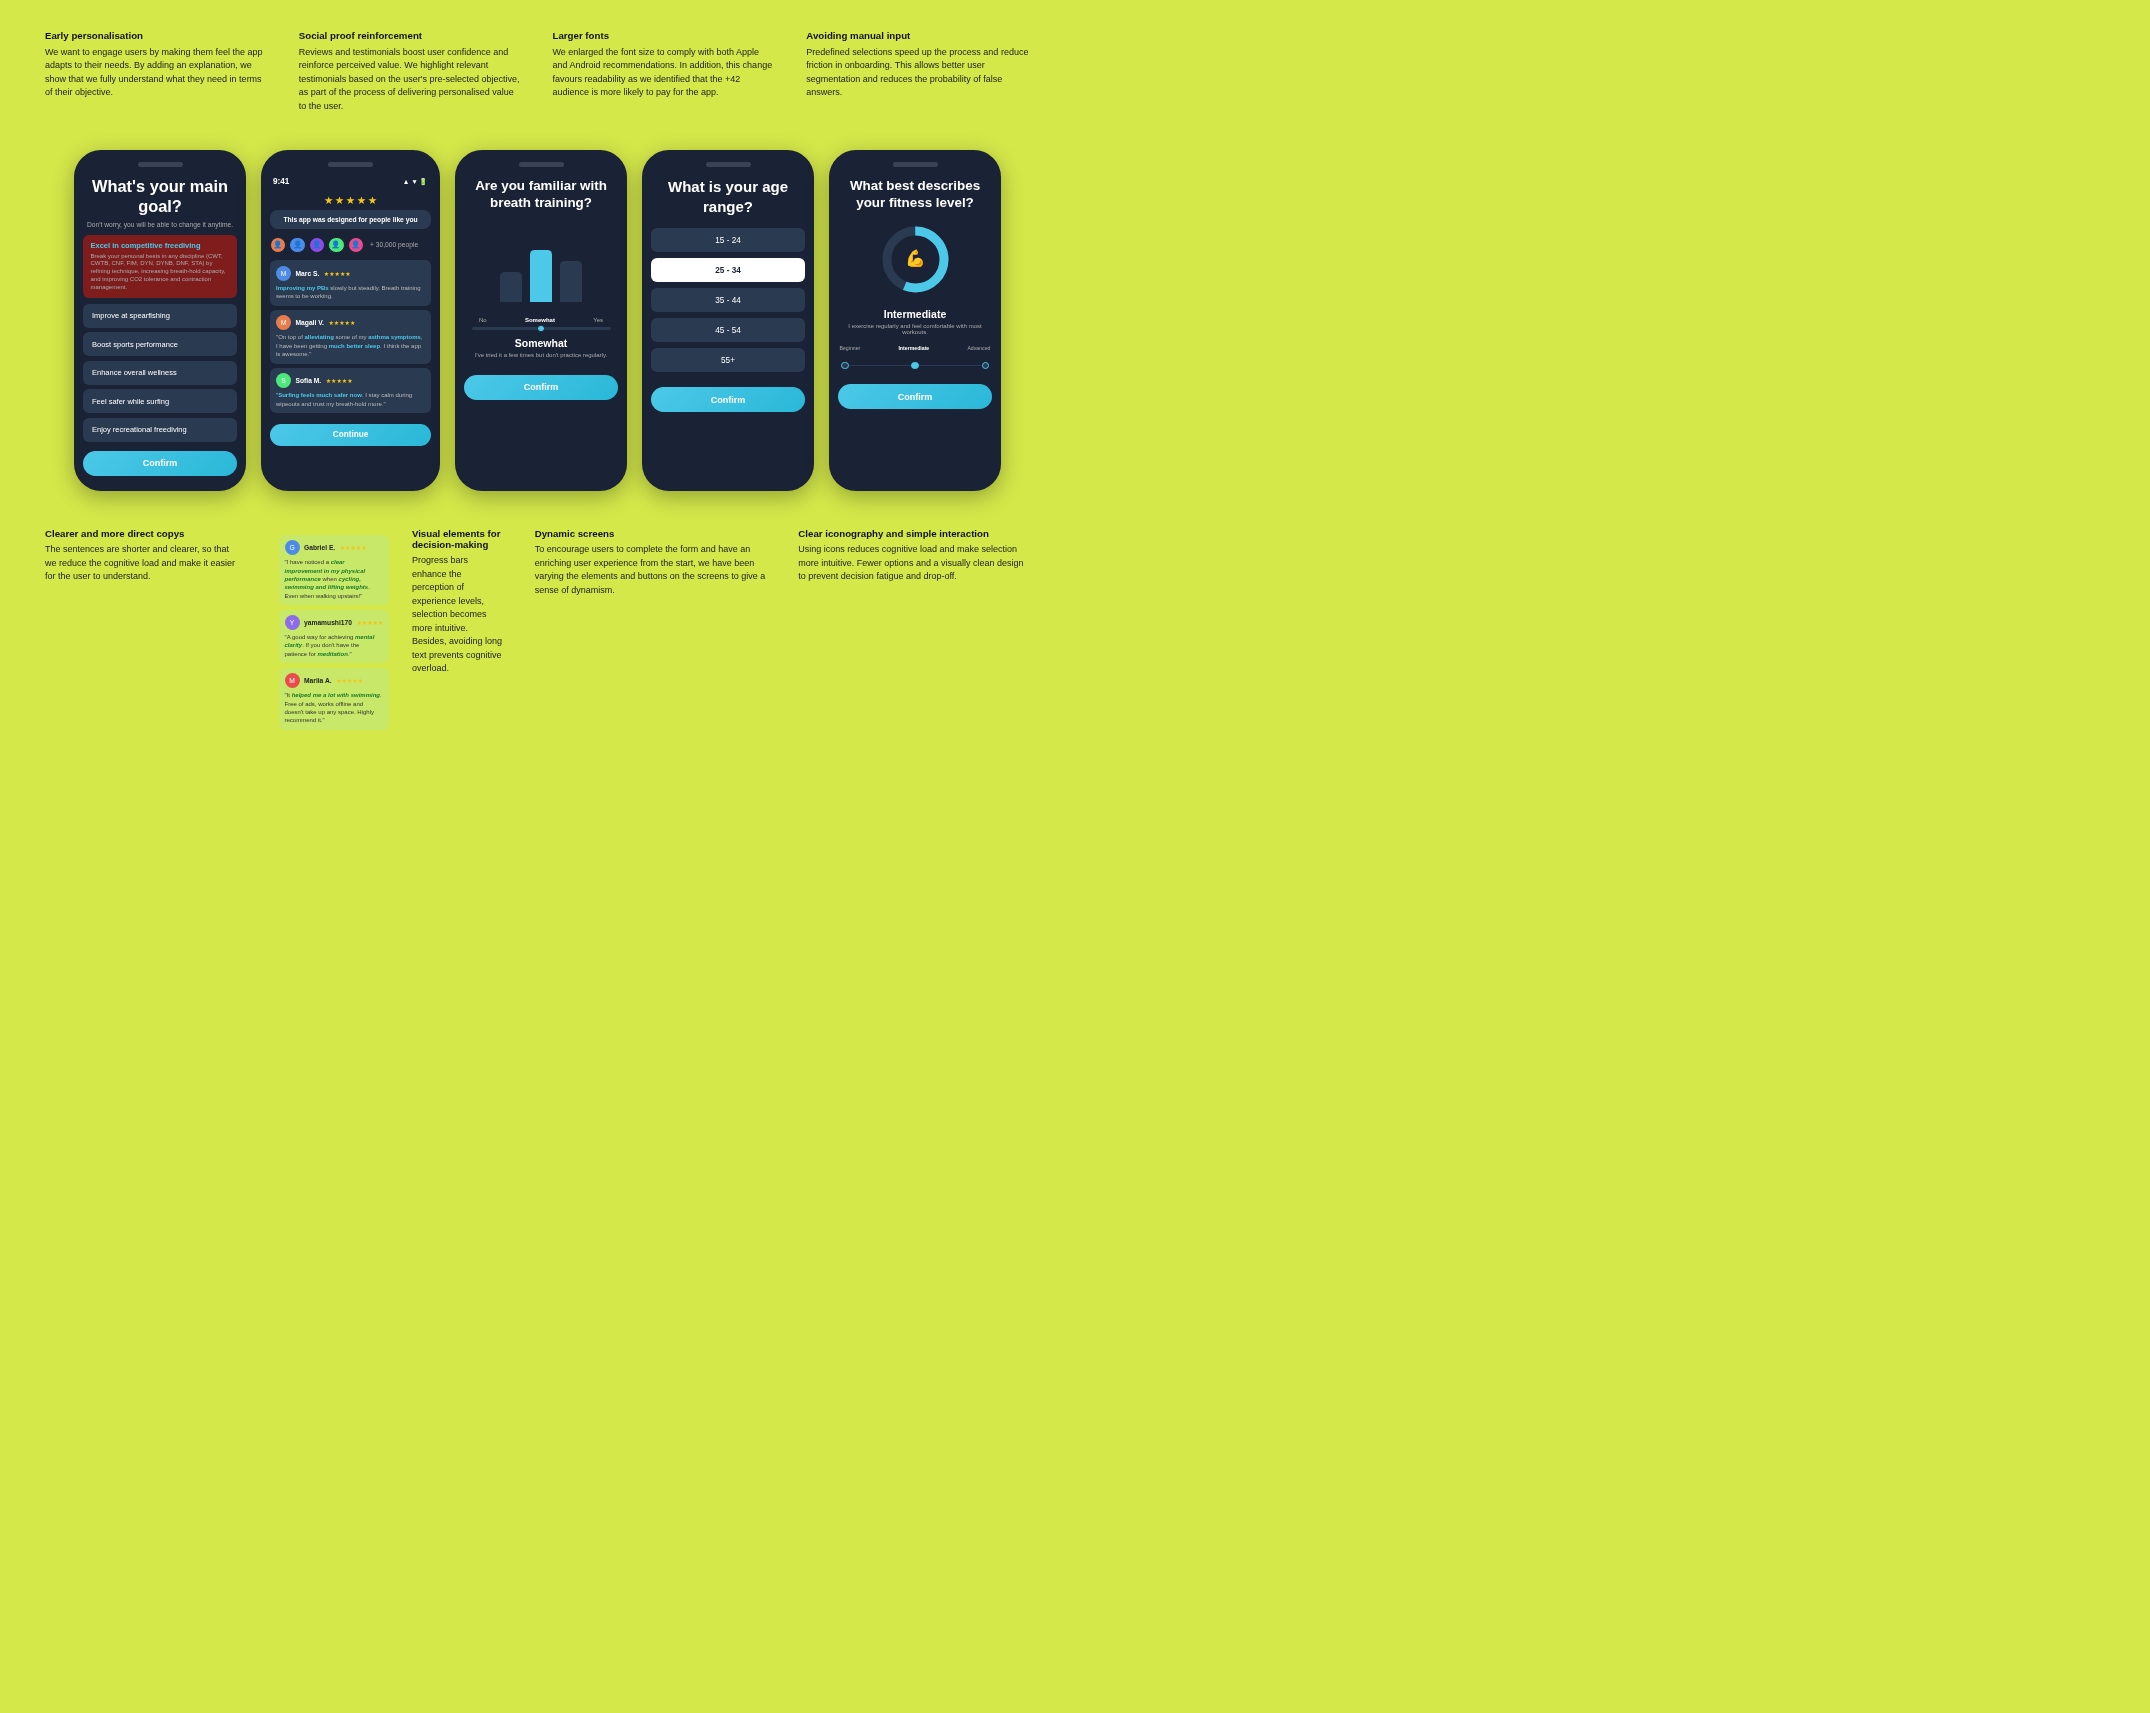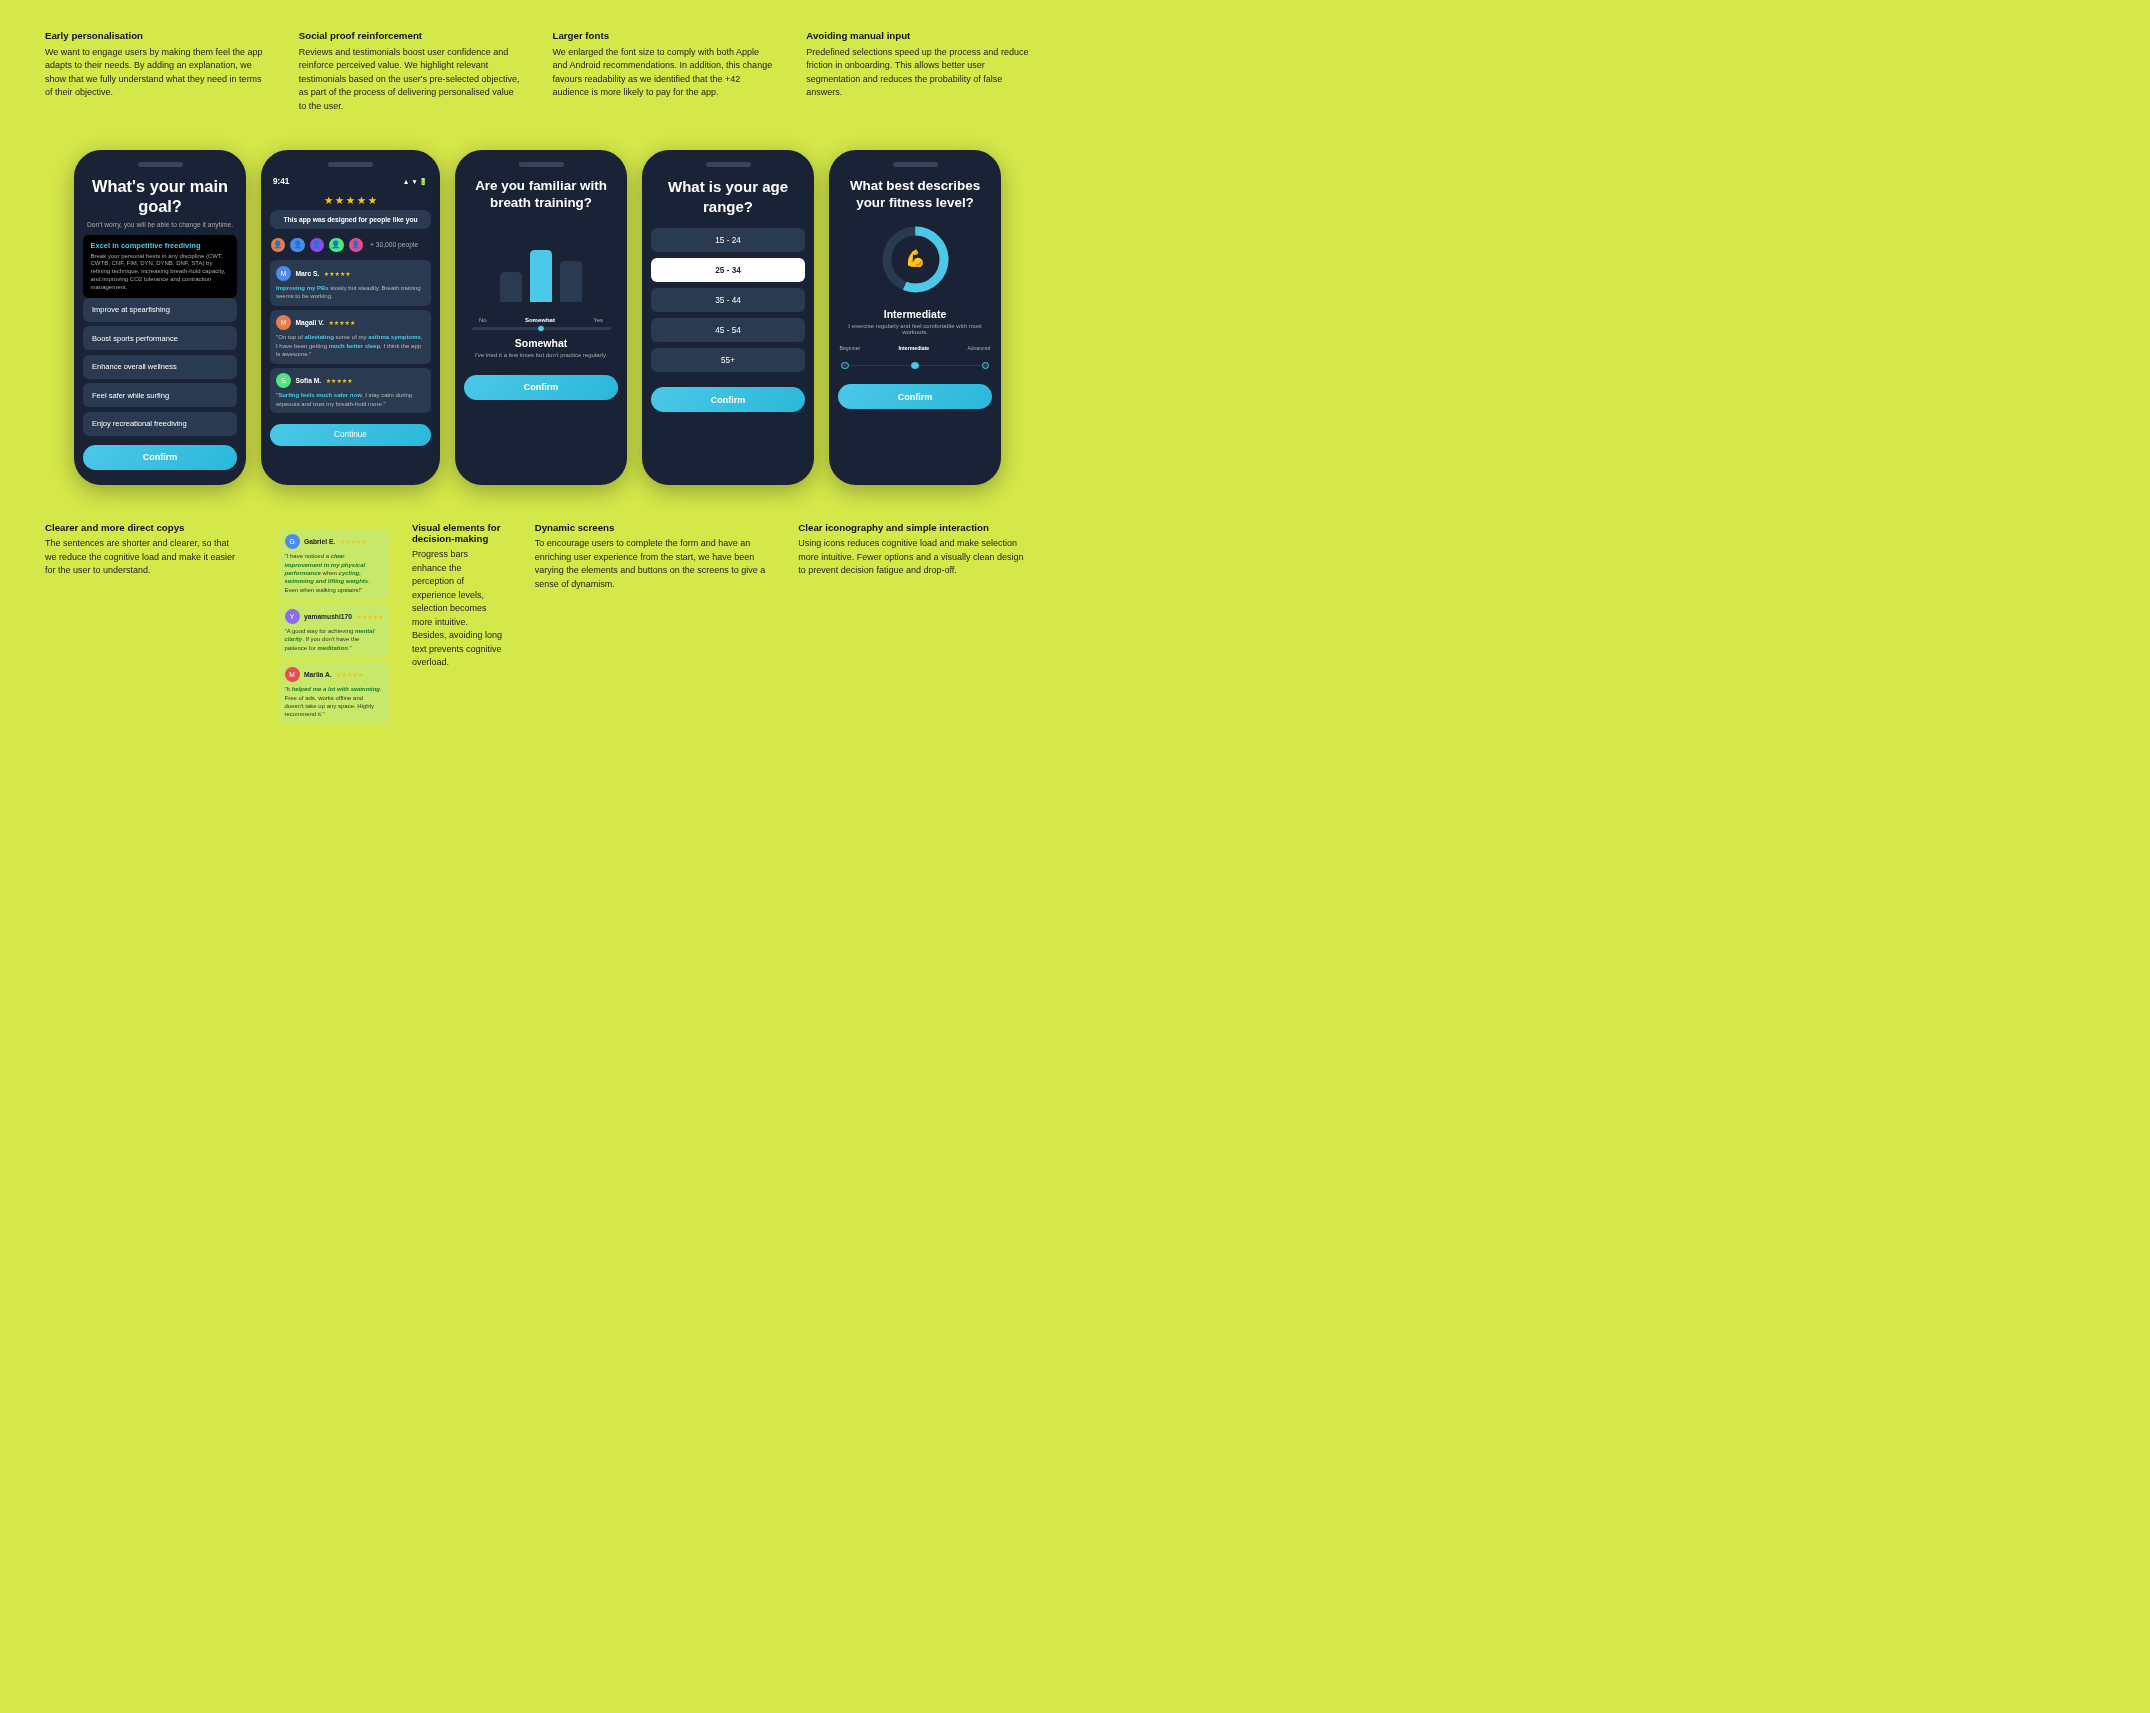--- a/index.html
+++ b/index.html
@@ -80,23 +80,24 @@
       line-height: 1.2;
       margin-bottom: 4.5px;
     }
     .phone1-subtitle {
       color: #aaa;
       font-size: 6.7px;
       text-align: center;
       margin-bottom: 7.5px;
     }
     .phone1-selected-option {
-      background: #000000;
+      background: #7f1d1d;
       border-radius: 6px;
       padding: 6px 7.5px;
+      margin-bottom: 6px;
     }
     .phone1-selected-option .option-title {
       color: #4cc8e8;
       font-size: 7.5px;
       font-weight: 600;
       margin-bottom: 2.2px;
     }
     .phone1-selected-option .option-desc {
       color: #aaa;
       font-size: 6px;
@@ -192,21 +193,21 @@
     .reviewer-name { color: #fff; font-size: 6.7px; font-weight: 600; }
     .review-stars { color: #f5c518; font-size: 6px; }
     .review-text { color: #bbb; font-size: 6px; line-height: 1.4; }
     .review-text em { color: #4cc8e8; font-style: normal; font-weight: 600; }
     .continue-btn {
       background: linear-gradient(135deg, #4cc8e8, #2ab8d8);
       border: none;
       border-radius: 15px;
       color: #fff;
       font-size: 8.2px;
-      font-weight: 400;
+      font-weight: 700;
       padding: 6.7px;
       width: 100%;
       text-align: center;
       margin-top: 6px;
     }
 
     
     .phone3-title {
       color: #fff;
       font-size: 13.4px;

